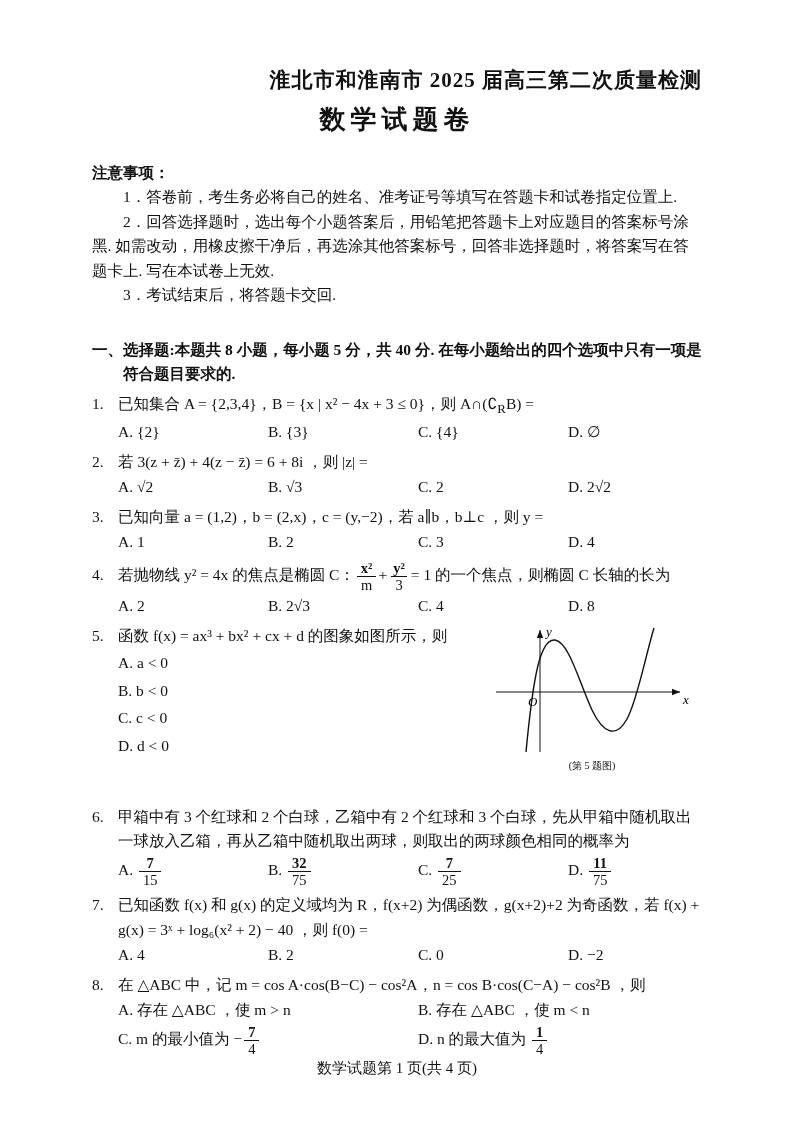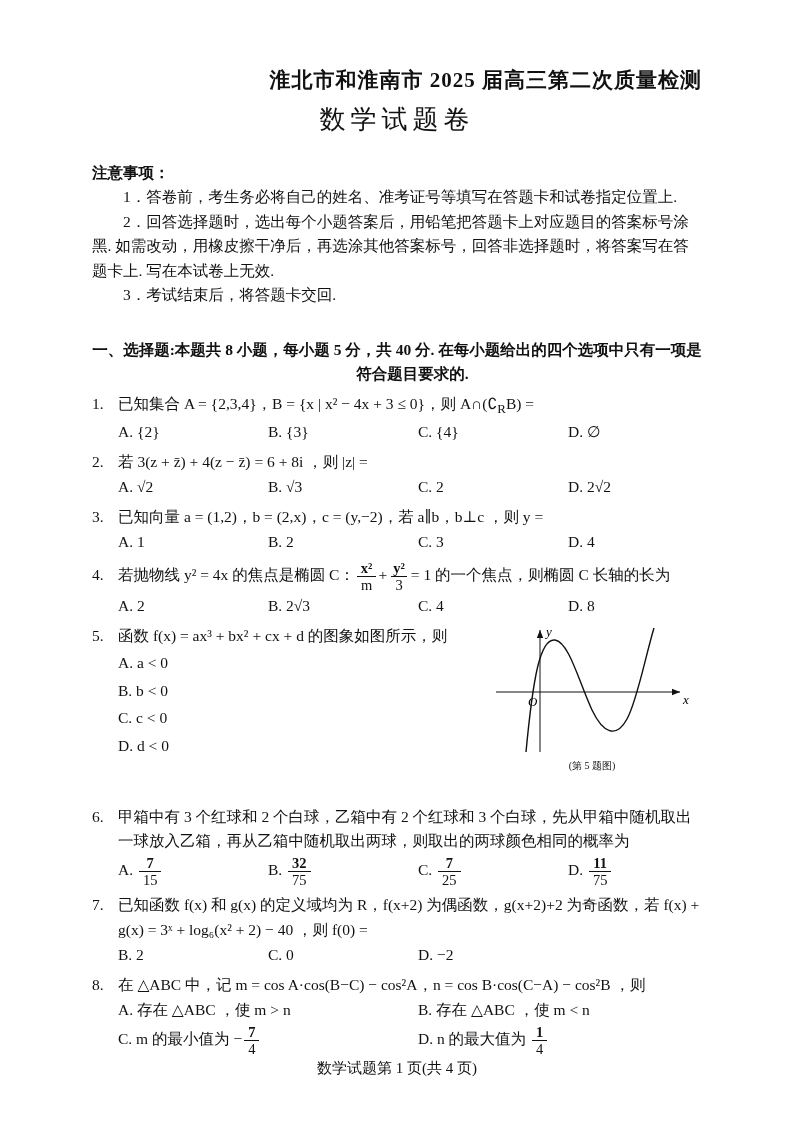--- a/index.html
+++ b/index.html
@@ -1,26 +1,26 @@
 <!DOCTYPE html>
 <html><head>
 <meta charset="utf-8">
 <style>
   * { margin:0; padding:0; box-sizing:border-box; }
   html,body { background:#e8e8e8; }
   body { font-family:"Liberation Serif","DejaVu Serif",serif; color:#111; }
   .page { position:relative; width:794px; height:1122px; margin:0 auto; background:#fff;
           padding:66px 92px 0 92px; overflow:hidden; }
   .title { text-align:right; font-size:21px; font-weight:bold; letter-spacing:1px; }
-  .subtitle { text-align:center; font-size:26px; font-weight:normal; letter-spacing:5px; margin-top:8px; }
+  .subtitle { text-align:center; font-size:26px; font-weight:bold; letter-spacing:5px; margin-top:8px; }
   .notice { margin-top:24px; font-size:15.5px; line-height:1.58; }
   .notice-head { font-weight:bold; }
   .ind2 { text-indent:2em; }
   .section-head { margin-top:30px; font-size:15.5px; font-weight:bold; line-height:1.58;
-                  padding-left:2em; text-indent:-2em;text-align:center; }
+                  padding-left:2em; text-indent:-2em; }
   .q { font-size:15.5px; line-height:1.58; margin-top:5px; }
   .q-stem { padding-left:26px; text-indent:-26px; }
   .qnum { display:inline-block; width:26px; text-indent:0; }
   .opts { display:flex; padding-left:26px; margin-top:1px; align-items:center; }
   .opt { width:150px; }
   .opt:last-child { width:auto; }
   .opt-wide { width:300px; }
   .frac { display:inline-flex; flex-direction:column; align-items:center; vertical-align:middle;
           line-height:1.12; font-size:14.5px; margin:0 2px; text-indent:0; }
   .frac .fn { padding:0 4px;font-weight:bold; }
@@ -136,20 +136,21 @@
       <span class="opt"><span>D.</span> <span class="frac">
             <span class="fn">11</span>
             <span class="fd">75</span>
           </span></span>
     </div>
   </div>
 
   <div class="q">
     <p class="q-stem"><span class="qnum">7.</span><span>已知函数 f(x) 和 g(x) 的定义域均为 R，f(x+2) 为偶函数，g(x+2)+2 为奇函数，若 f(x) + g(x) = 3ˣ + log₆(x² + 2) − 40 ，则 f(0) =</span></p>
     <div class="opts">
+      <span class="opt">A. 4</span>
       <span class="opt">B. 2</span>
       <span class="opt">C. 0</span>
       <span class="opt">D. −2</span>
     </div>
   </div>
 
   <div class="q">
     <p class="q-stem"><span class="qnum">8.</span><span>在 △ABC 中，记 m = cos A·cos(B−C) − cos²A，n = cos B·cos(C−A) − cos²B ，则</span></p>
     <div class="opts">
       <span class="opt opt-wide">A. 存在 △ABC ，使 m &gt; n</span>

